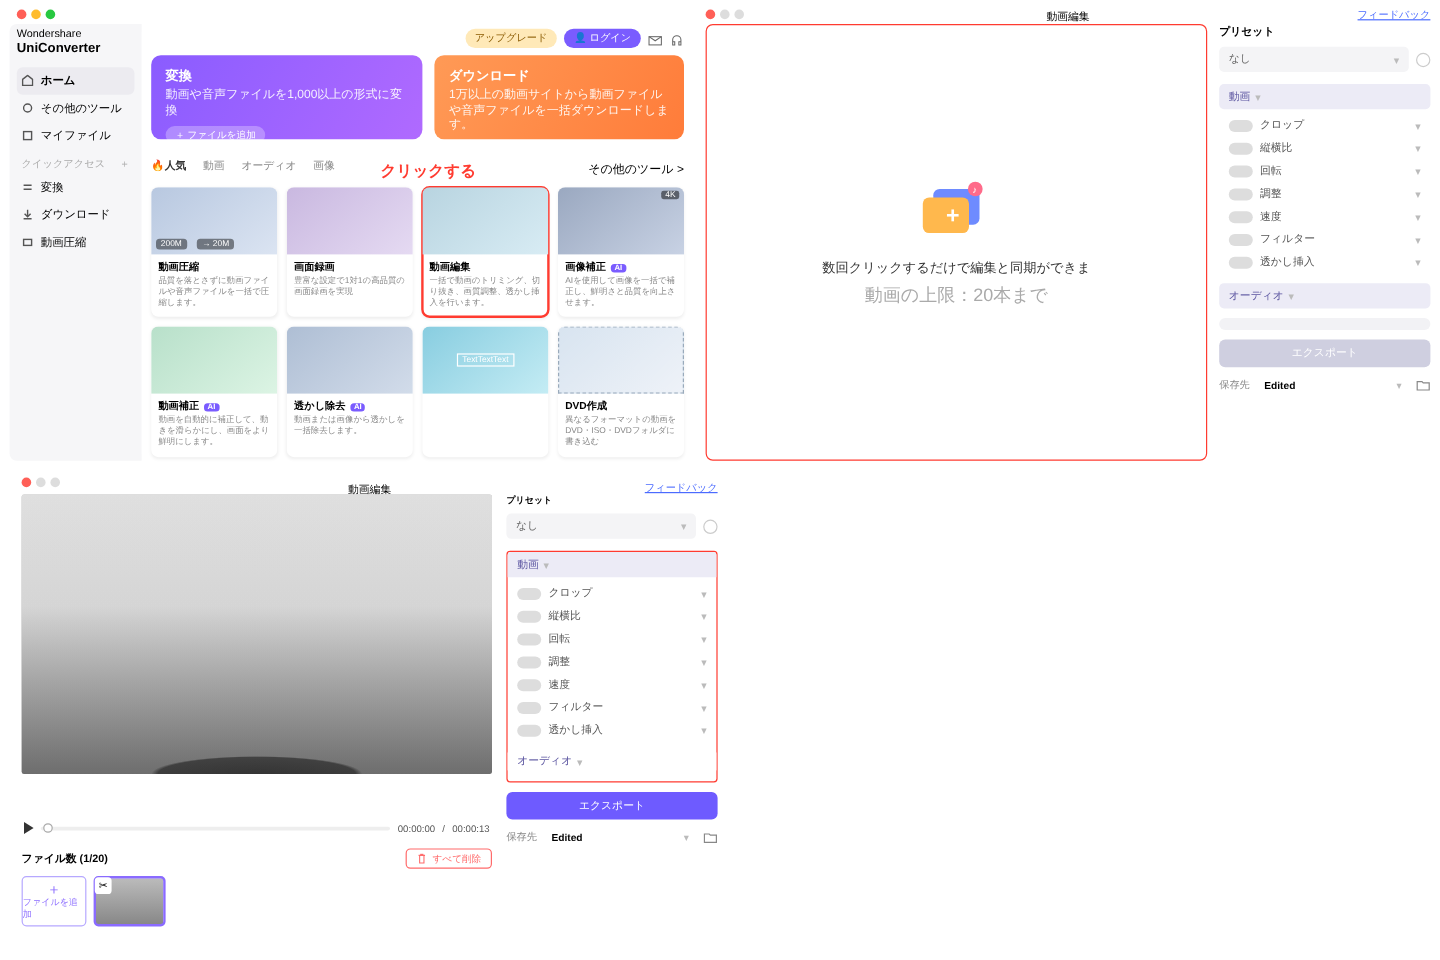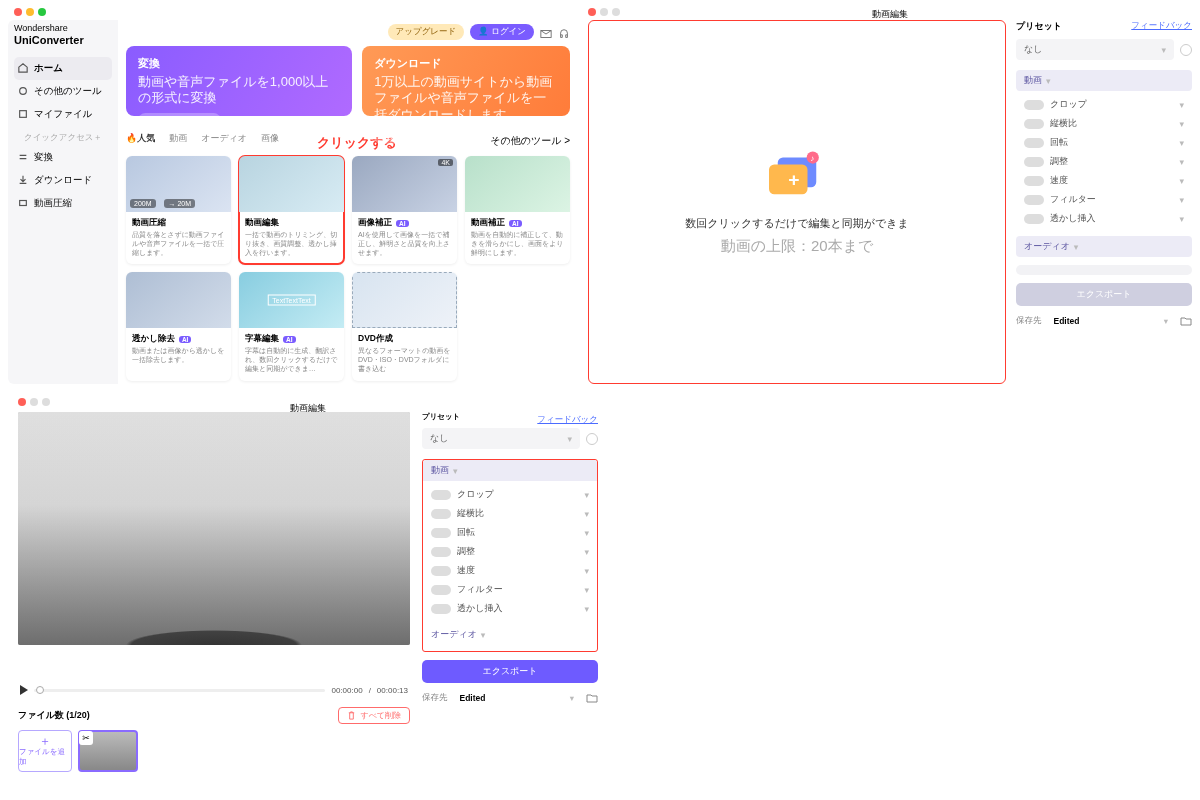--- a/index.html
+++ b/index.html
@@ -14,34 +14,34 @@
   .traffic span { width: 8px; height: 8px; border-radius: 50%; }
   .t-red { background: #ff5f57; } .t-yel { background: #febc2e; } .t-grn { background: #28c840; }
 
   .home-body { display: flex; height: 100%; padding-top: 16px; }
   .sidebar { width: 110px; background: #f6f6f8; border-radius: 6px 0 0 6px; padding: 4px 6px; display: flex; flex-direction: column; }
   .brand { font-size: 9px; line-height: 1.1; margin-bottom: 10px; }
   .brand b { font-size: 11px; }
   .nav-item { display: flex; align-items: center; gap: 6px; padding: 5px 4px; font-size: 9.5px; border-radius: 5px; cursor: pointer; }
   .nav-item.active { background: #ecebf0; font-weight: 600; }
   .nav-icon { width: 10px; height: 10px; fill: none; stroke: #555; stroke-width: 1.4; }
-  .qa-head { display: flex; justify-content: center; color: #aaa; font-size: 8.5px; margin: 6px 4px 2px; }
+  .qa-head { display: flex; justify-content: space-between; color: #aaa; font-size: 8.5px; margin: 6px 4px 2px; }
   .qa-plus { color: #aaa; }
 
   .home-main { flex: 1; padding: 0 8px; }
   .topbar { display: flex; justify-content: flex-end; align-items: flex-end; gap: 6px; height: 20px; margin-bottom: 6px; }
   .pill { padding: 2px 8px; border-radius: 10px; font-size: 8.5px; }
   .pill.upgrade { background: #ffe9b8; color: #8a5a00; }
   .pill.login { background: #7a5cff; color: #fff; }
   .topbar .ico { width: 12px; height: 12px; stroke: #666; }
 
   .hero-row { display: flex; gap: 10px; }
   .hero { border-radius: 8px; padding: 10px 12px; color: #fff; position: relative; height: 70px; }
   .hero h4 { font-size: 11px; margin-bottom: 3px; }
-  .hero p { font-size: 13px; opacity: .9; line-height: 1.25; }
+  .hero p { font-size: 10px; opacity: .9; line-height: 1.25; }
   .hero .hbtn { display: inline-block; margin-top: 6px; background: rgba(255,255,255,.28); border-radius: 10px; padding: 2px 8px; font-size: 8px; }
   .hero-purple { background: linear-gradient(120deg,#8a5cff,#b06aff); flex: 1.1; }
   .hero-orange { background: linear-gradient(120deg,#ff9a56,#ff7c3a); flex: 1; }
 
   .click-hint { color: #ff3b30; font-weight: 700; font-size: 13px; margin: 8px 0 4px; }
   .tabrow { display: flex; gap: 14px; font-size: 9px; margin-bottom: 6px; }
   .tabrow .tab { color: #888; cursor: pointer; }
   .tabrow .tab.active { color: #333; font-weight: 600; }
 
   .cards { display: grid; grid-template-columns: repeat(4,1fr); gap: 8px; }
@@ -63,21 +63,21 @@
   .ai-badge { background: #7a5cff; color: #fff; font-size: 6.5px; padding: 0 3px; border-radius: 3px; }
   .cdesc { font-size: 7px; color: #888; line-height: 1.25; margin-top: 2px; }
   .card.featured { outline: 2px solid #ff3b30; outline-offset: -1px; }
 
   
   .pane-editempty { flex: 1; height: 380px; position: relative; }
   .pane-editempty .traffic { top: 4px; left: 0; }
   .eewrap { display: flex; gap: 10px; height: 100%; padding-top: 16px; }
   .eehdr { position: absolute; top: 0; left: 0; right: 0; display: flex; justify-content: center; align-items: center; height: 20px; }
   .eetitle { font-size: 9px; }
-  .feedback-link { position: absolute; right: 0; top: 16px; color: #4b6bff; font-size: 8.5px; text-decoration: underline; }
+  .feedback-link { position: absolute; right: 0; top: 3px; color: #4b6bff; font-size: 8.5px; text-decoration: underline; }
   .dropzone { flex: 1; border: 1px solid #ff3b30; border-radius: 6px; display: flex; flex-direction: column; justify-content: center; align-items: center; }
   .dz-ico { width: 70px; height: 54px; margin-bottom: 14px; }
   .dz-txt { font-size: 11px; color: #333; }
   .dz-sub { font-size: 15px; color: #aaa; margin-top: 6px; }
   .presetpanel { width: 176px; font-size: 9px; }
   .presetpanel h5 { font-size: 9px; margin-bottom: 6px; }
   .preset-sel { display: flex; align-items: center; gap: 6px; margin-bottom: 10px; }
   .preset-dd { flex: 1; background: #f4f4f6; border-radius: 4px; padding: 4px 8px; color: #666; display: flex; justify-content: space-between; align-items: center; }
   .circ { width: 12px; height: 12px; border: 1px solid #ccc; border-radius: 50%; }
   .section-h { background: #ecebf6; color: #5b55a0; padding: 4px 8px; border-radius: 4px; font-size: 9px; display: flex; align-items: center; gap: 4px; margin-bottom: 4px; }
@@ -222,20 +222,27 @@
             <div class="card">
     <div class="thumb ">
                 <span class="szbadge b-l">200M</span>
                 <span class="szbadge b-r">→ 20M</span>
               </div>
     <div class="cinfo">
       <div class="ctitle">動画圧縮</div>
       <div class="cdesc">品質を落とさずに動画ファイルや音声ファイルを一括で圧縮します。</div>
     </div>
             </div>
+            <div class="card">
+    <div class="thumb t2"></div>
+    <div class="cinfo">
+      <div class="ctitle">画面録画</div>
+      <div class="cdesc">豊富な設定で1対1の高品質の画面録画を実現</div>
+    </div>
+            </div>
             <div class="card featured">
     <div class="thumb t3"></div>
     <div class="cinfo">
       <div class="ctitle">動画編集</div>
       <div class="cdesc">一括で動画のトリミング、切り抜き、画質調整、透かし挿入を行います。</div>
     </div>
             </div>
             <div class="card">
     <div class="thumb t5">
                 <span class="topk">4K</span>
@@ -256,24 +263,20 @@
     <div class="thumb t6"></div>
     <div class="cinfo">
       <div class="ctitle">透かし除去<span class="ai-badge">AI</span></div>
       <div class="cdesc">動画または画像から透かしを一括除去します。</div>
     </div>
             </div>
             <div class="card">
     <div class="thumb t7">
                 <span class="ttext">TextTextText</span>
               </div>
-    <div class="cinfo">
-      <div class="ctitle">字幕編集<span class="ai-badge">AI</span></div>
-      <div class="cdesc">字幕は自動的に生成、翻訳され、数回クリックするだけで編集と同期ができま…</div>
-    </div>
             </div>
             <div class="card">
     <div class="thumb t8"></div>
     <div class="cinfo">
       <div class="ctitle">DVD作成</div>
       <div class="cdesc">異なるフォーマットの動画をDVD・ISO・DVDフォルダに書き込む</div>
     </div>
             </div>
           </div>
       </div>

